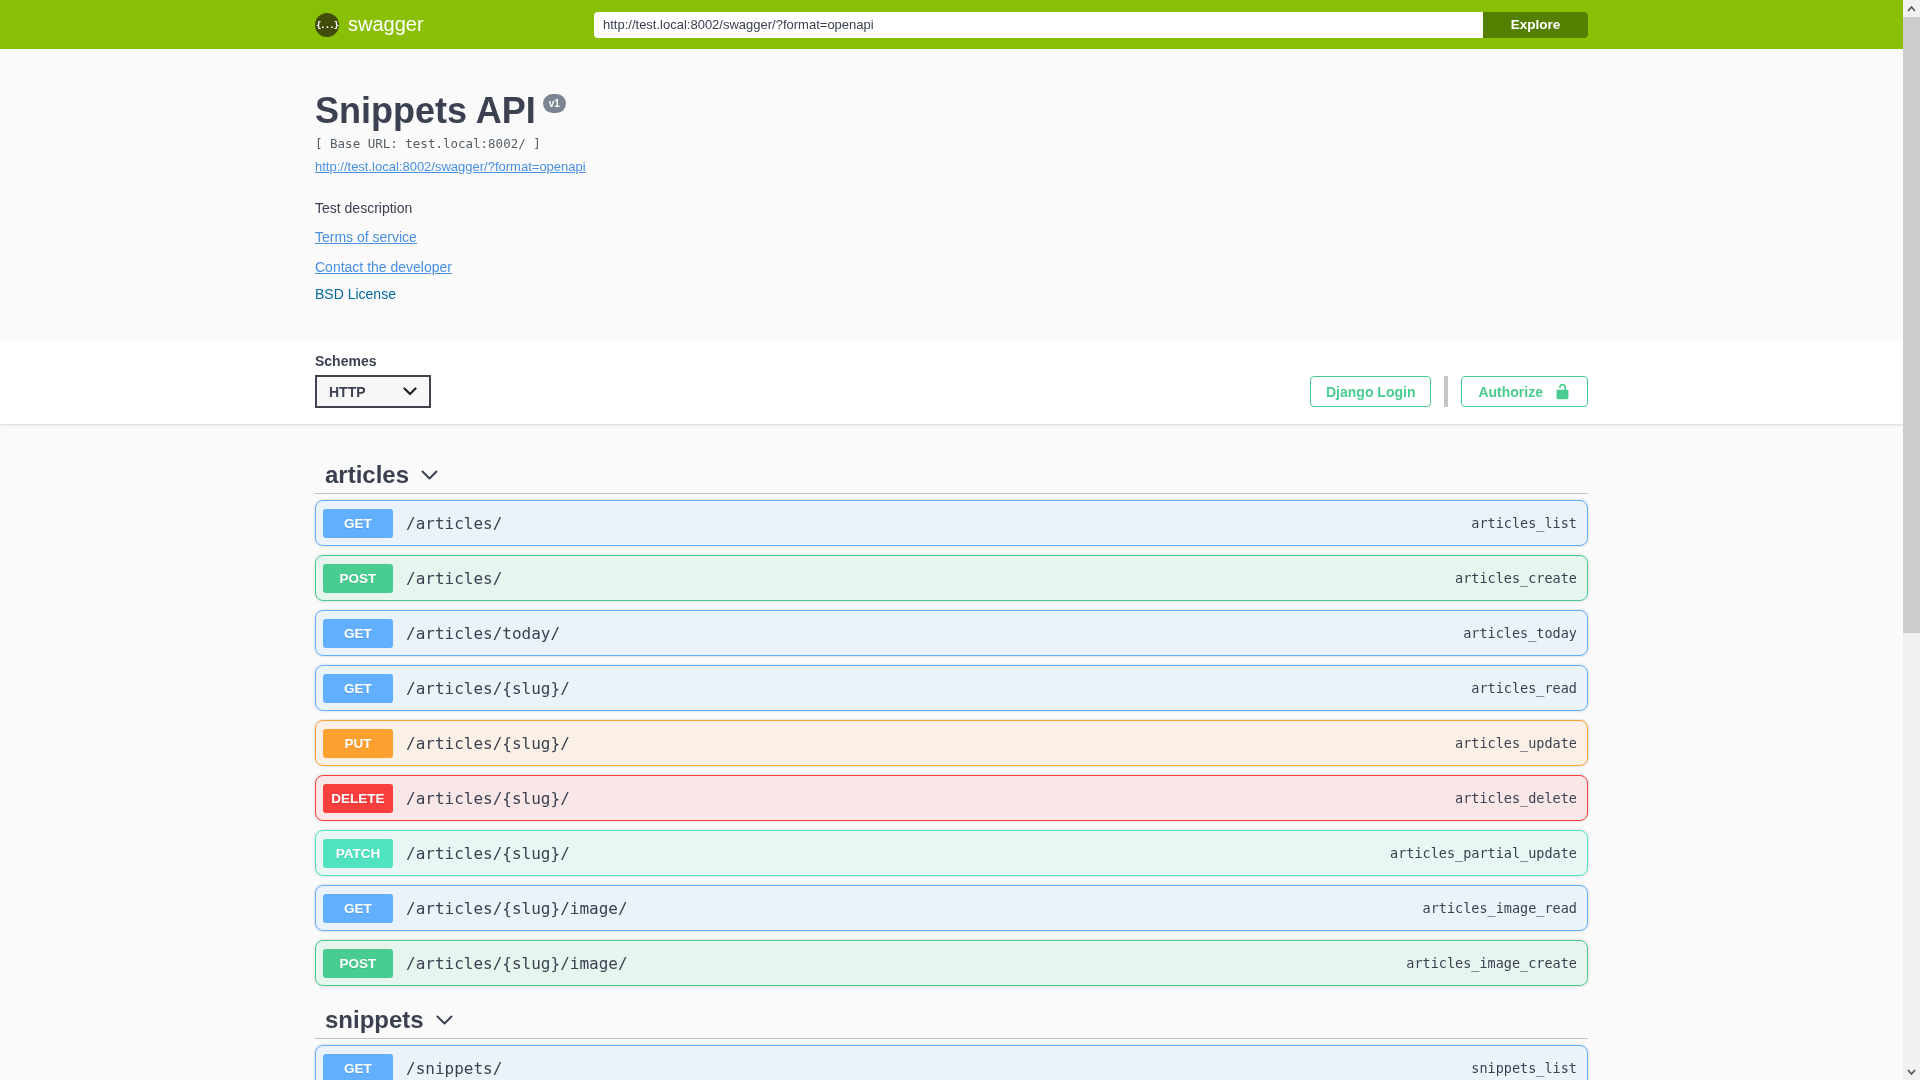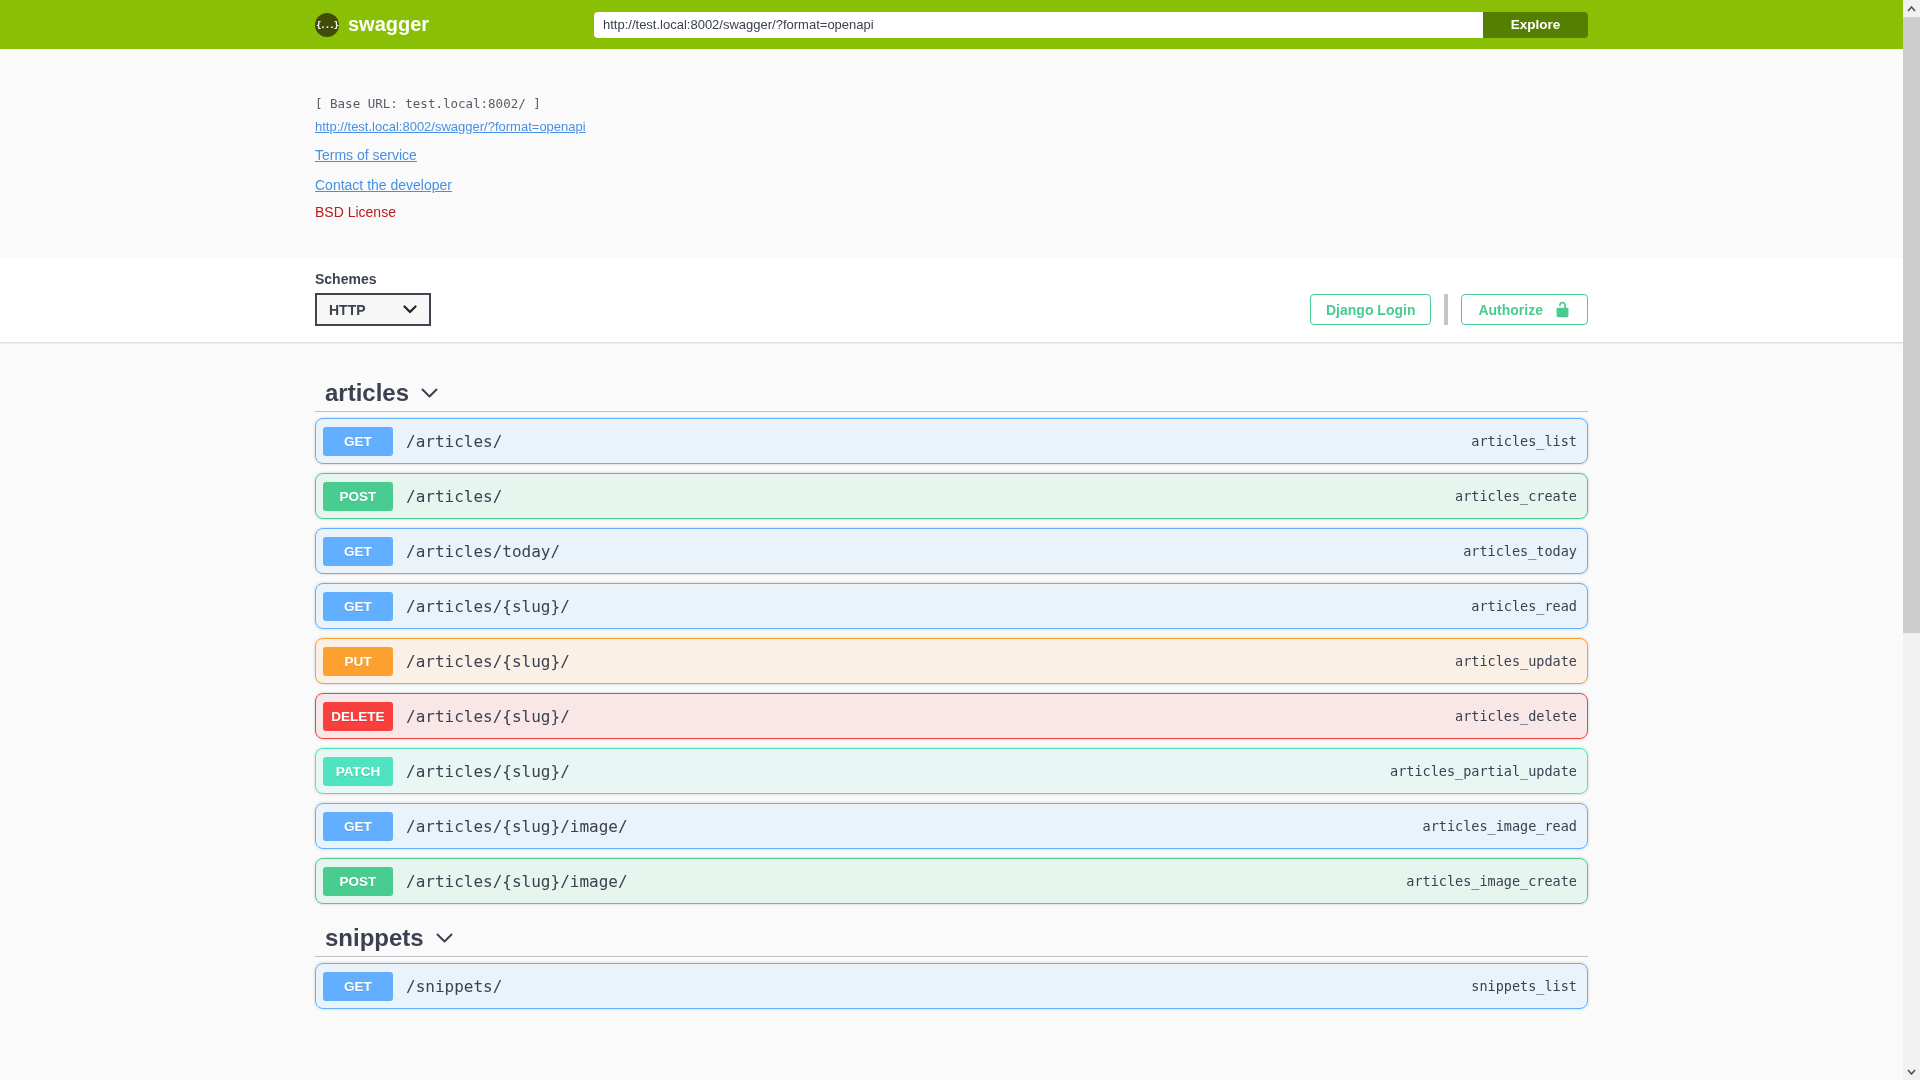--- a/index.html
+++ b/index.html
@@ -17,21 +17,21 @@
   .topbar { background: #89bf04; height: 49px; display: flex; align-items: center; }
   .topbar-inner { display: flex; align-items: center; }
   .logo { display: flex; align-items: center; gap: 9px; }
   .logo-circle {
     width: 24px; height: 24px; border-radius: 50%;
     background: #404d0a; color: #fff;
     display: flex; align-items: center; justify-content: center;
     font-family: "DejaVu Sans Mono", monospace;
     font-size: 9px; font-weight: bold; letter-spacing: -1px;
   }
-  .logo-title { color: #fff; font-size: 20px; font-weight: 700; }
+  .logo-title { color: #fff; font-size: 20px; font-weight: 400; }
   .download-url-wrapper { margin-left: auto; display: flex; width: 994px; height: 26px; }
   .download-url-input {
     flex: 1; border: none; outline: none;
     border-radius: 4px 0 0 4px; padding: 0 9px;
     font-size: 13px; color: #3b4151;
     font-family: "Liberation Sans", sans-serif;
   }
   .explore-btn {
     width: 105px; border: none; cursor: pointer;
     background: #547f00; color: #fff;
@@ -50,21 +50,21 @@
     position: relative; top: -16px; margin-left: 7px;
     vertical-align: baseline;
   }
   .base-url {
     margin-top: 4px; font-family: "DejaVu Sans Mono", monospace;
     font-size: 12.5px; color: #545d66; line-height: 17px;
   }
   .spec-link { display: inline-block; margin-top: 6px; font-size: 13px; color: #4990e2; text-decoration: underline; line-height: 17px; }
   .description { margin-top: 24px; font-size: 14px; color: #3b4151; line-height: 18px; }
   .info-link { display: table; margin-top: 11px; font-size: 14px; color: #4990e2; text-decoration: underline; line-height: 19px; }
-  .license { margin-top: 8px; font-size: 14px; color: #b91c1c; line-height: 19px; }
+  .license { margin-top: 8px; font-size: 14px; color: #0369a1; line-height: 19px; }
 
   
   .scheme-bar { background: #fff; box-shadow: 0 1px 2px 0 rgba(0,0,0,.15); padding: 13px 0 16px 0; }
   .scheme-inner { display: flex; align-items: flex-end; justify-content: space-between; }
   .schemes-label { display: block; font-size: 14px; font-weight: 700; color: #3b4151; margin-bottom: 6px; }
   .scheme-select {
     width: 116px; height: 33px; border: 2px solid #41444e; border-radius: 0;
     background: #f7f7f7; display: flex; align-items: center; justify-content: space-between;
     padding: 0 12px; font-size: 14px; font-weight: 700; color: #3b4151; cursor: pointer;
   }
@@ -132,22 +132,26 @@
     </div>
     <div class="download-url-wrapper">
       <input class="download-url-input" type="text" value="http://test.local:8002/swagger/?format=openapi" style="">
       <button class="explore-btn">Explore</button>
     </div>
   </div>
 </header>
 
 <section class="info-section">
   <div class="wrap">
+    <div>
+      <h1 class="api-title">Snippets API</h1><span class="version-badge">v1</span>
+    </div>
     <div class="base-url">[ Base URL: test.local:8002/ ]</div>
     <a class="spec-link" href="#">http://test.local:8002/swagger/?format=openapi</a>
+    <div class="description">Test description</div>
     <a class="info-link" href="#">Terms of service</a>
     <a class="info-link" href="#">Contact the developer</a>
     <div class="license">BSD License</div>
   </div>
 </section>
 
 <section class="scheme-bar">
   <div class="wrap scheme-inner">
     <div>
       <label class="schemes-label">Schemes</label>

